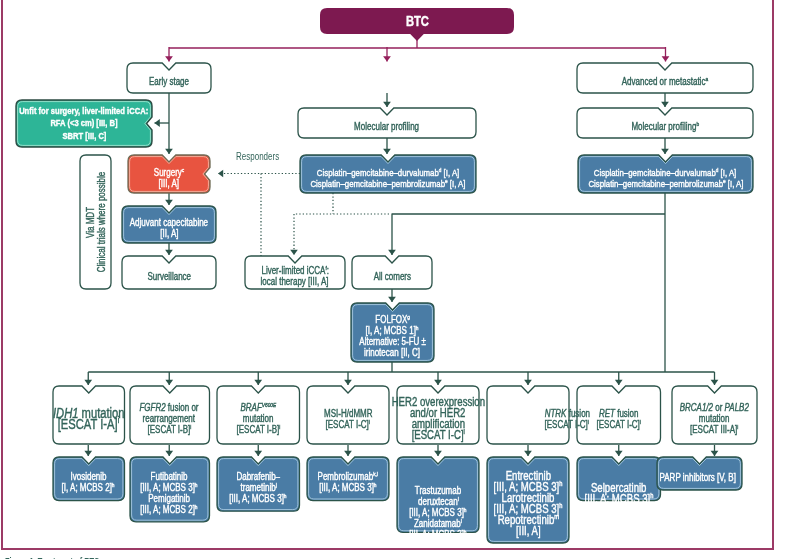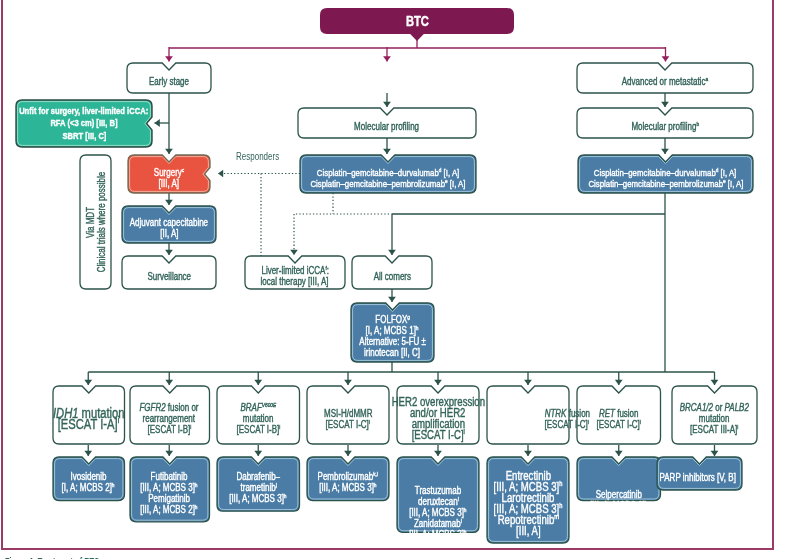--- a/index.html
+++ b/index.html
@@ -462,21 +462,21 @@
         <div class="txt" style="padding-top: 3.5px; color: rgb(51, 100, 90); font-size: 10px; font-weight: 400; line-height: 11px;">
           <div class="ln"><i>RET</i> fusion</div>
           <div class="ln">[ESCAT I-C]<sup>i</sup></div>
         </div>
       </div>
       <div class="node" style="left: 577px; top: 457px; width: 83.5px; height: 43.6px;">
         <svg width="83.5" height="43.599999999999994" viewBox="0 0 83.5 43.599999999999994">
           <path d="M 6 0 L 34.95 0 L 41.75 7 L 48.55 0 L 77.5 0 Q 83.5 0 83.5 6 L 83.5 37.599999999999994 Q 83.5 43.599999999999994 77.5 43.599999999999994 L 6 43.599999999999994 Q 0 43.599999999999994 0 37.599999999999994 L 0 6 Q 0 0 6 0 Z" fill="#4a7ca5" stroke="#2b5349" stroke-width="1.3"></path>
           <path d="M 5.2 0 L 33.35 0 L 40.15 7 L 46.949999999999996 0 L 75.1 0 Q 80.3 0 80.3 5.2 L 80.3 35.19999999999999 Q 80.3 40.39999999999999 75.1 40.39999999999999 L 5.2 40.39999999999999 Q 0 40.39999999999999 0 35.19999999999999 L 0 5.2 Q 0 0 5.2 0 Z" fill="none" stroke="#a8cbe0" stroke-width="0.9" transform="translate(1.6,1.6)"></path>
         </svg>
-        <div class="txt" style="padding-top: 21px; color: rgb(255, 255, 255); font-size: 10px; font-weight: 400; line-height: 11px;">
+        <div class="txt" style="padding-top: 15px; color: rgb(255, 255, 255); font-size: 12px; font-weight: 400; line-height: 11px;">
           <div class="ln">Selpercatinib</div>
           <div class="ln">[III, A; MCBS 3]<sup>h</sup></div>
         </div>
       </div>
       <div class="node" style="left: 672px; top: 386px; width: 85px; height: 58px;">
         <svg width="85" height="58" viewBox="0 0 85 58">
           <path d="M 6 0 L 35.7 0 L 42.5 7 L 49.3 0 L 79 0 Q 85 0 85 6 L 85 52 Q 85 58 79 58 L 6 58 Q 0 58 0 52 L 0 6 Q 0 0 6 0 Z" fill="#ffffff" stroke="#2b5349" stroke-width="1.3"></path>
         </svg>
         <div class="txt" style="padding-top: 3.5px; color: rgb(51, 100, 90); font-size: 10px; font-weight: 400; line-height: 11px;">
           <div class="ln"><i>BRCA1/2</i> or <i>PALB2</i></div>

